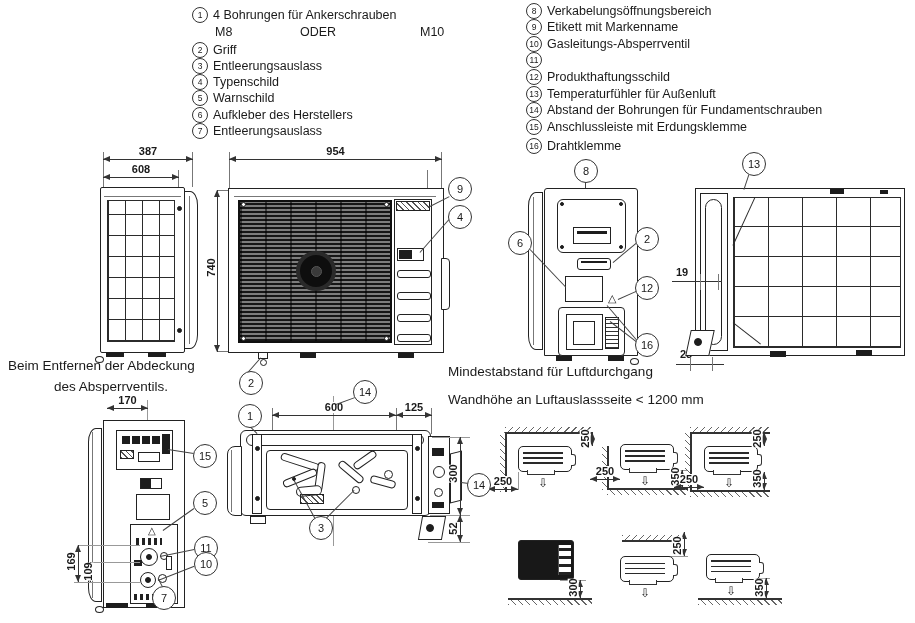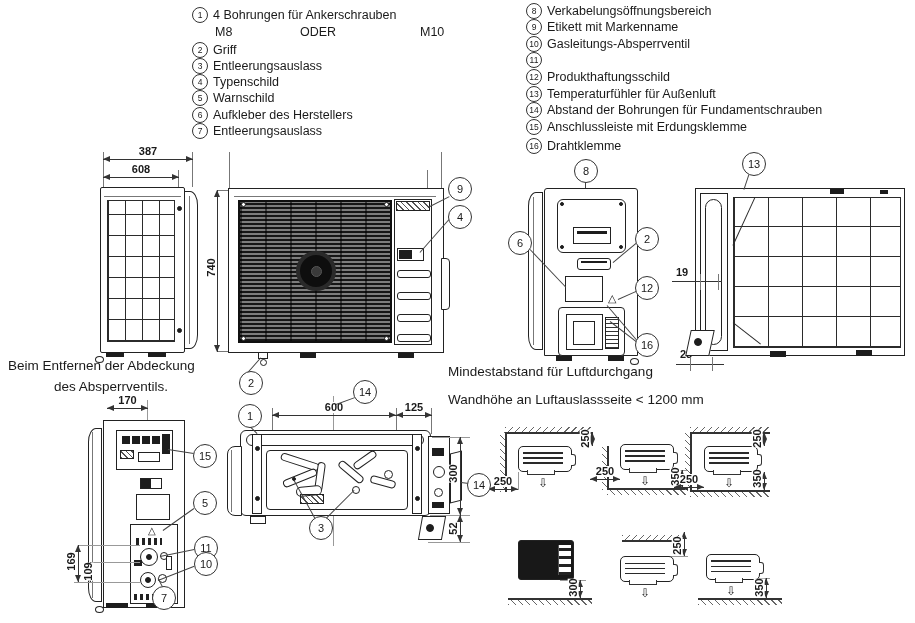--- a/index.html
+++ b/index.html
@@ -138,20 +138,24 @@
   <div class="ext" style="left:104px;top:196px;width:77px;height:1px"></div>
   <div class="grid-side" style="left:107px;top:200px;width:68px;height:142px"></div>
   <div class="box" style="left:184px;top:191px;width:14px;height:158px;border-radius:0 8px 8px 0 / 0 14px 14px 0"></div>
   <div class="ext" style="left:189px;top:196px;width:1px;height:148px"></div>
   <div class="box dark circle" style="left:177px;top:206px;width:5px;height:5px"></div>
   <div class="box dark circle" style="left:177px;top:328px;width:5px;height:5px"></div>
   <div class="box dark thin" style="left:106px;top:352px;width:18px;height:5px"></div>
   <div class="box dark thin" style="left:148px;top:352px;width:18px;height:5px"></div>
   <div class="box thin circle" style="left:95px;top:356px;width:9px;height:7px"></div>
 
+  <div class="hdim" style="left:229px;top:146px;width:213px">
+    <span class="lab">954</span>
+    <div class="hline"></div>
+  </div>
   <div class="ext" style="left:229px;top:152px;width:1px;height:36px"></div>
   <div class="ext" style="left:441px;top:152px;width:1px;height:36px"></div>
   <div class="ext" style="left:427px;top:170px;width:1px;height:18px"></div>
   <div class="vline" style="left:217px;top:190px;height:162px"></div>
   <span class="vlab" style="left:202px;top:262px">740</span>
   <div class="ext" style="left:218px;top:190px;width:12px;height:1px"></div>
   <div class="ext" style="left:218px;top:351px;width:12px;height:1px"></div>
   <div class="box" style="left:228px;top:188px;width:216px;height:165px;border-width:1.5px"></div>
   <div class="ext" style="left:234px;top:196px;width:202px;height:1px"></div>
   <div class="grille" style="left:238px;top:200px;width:154px;height:143px">

